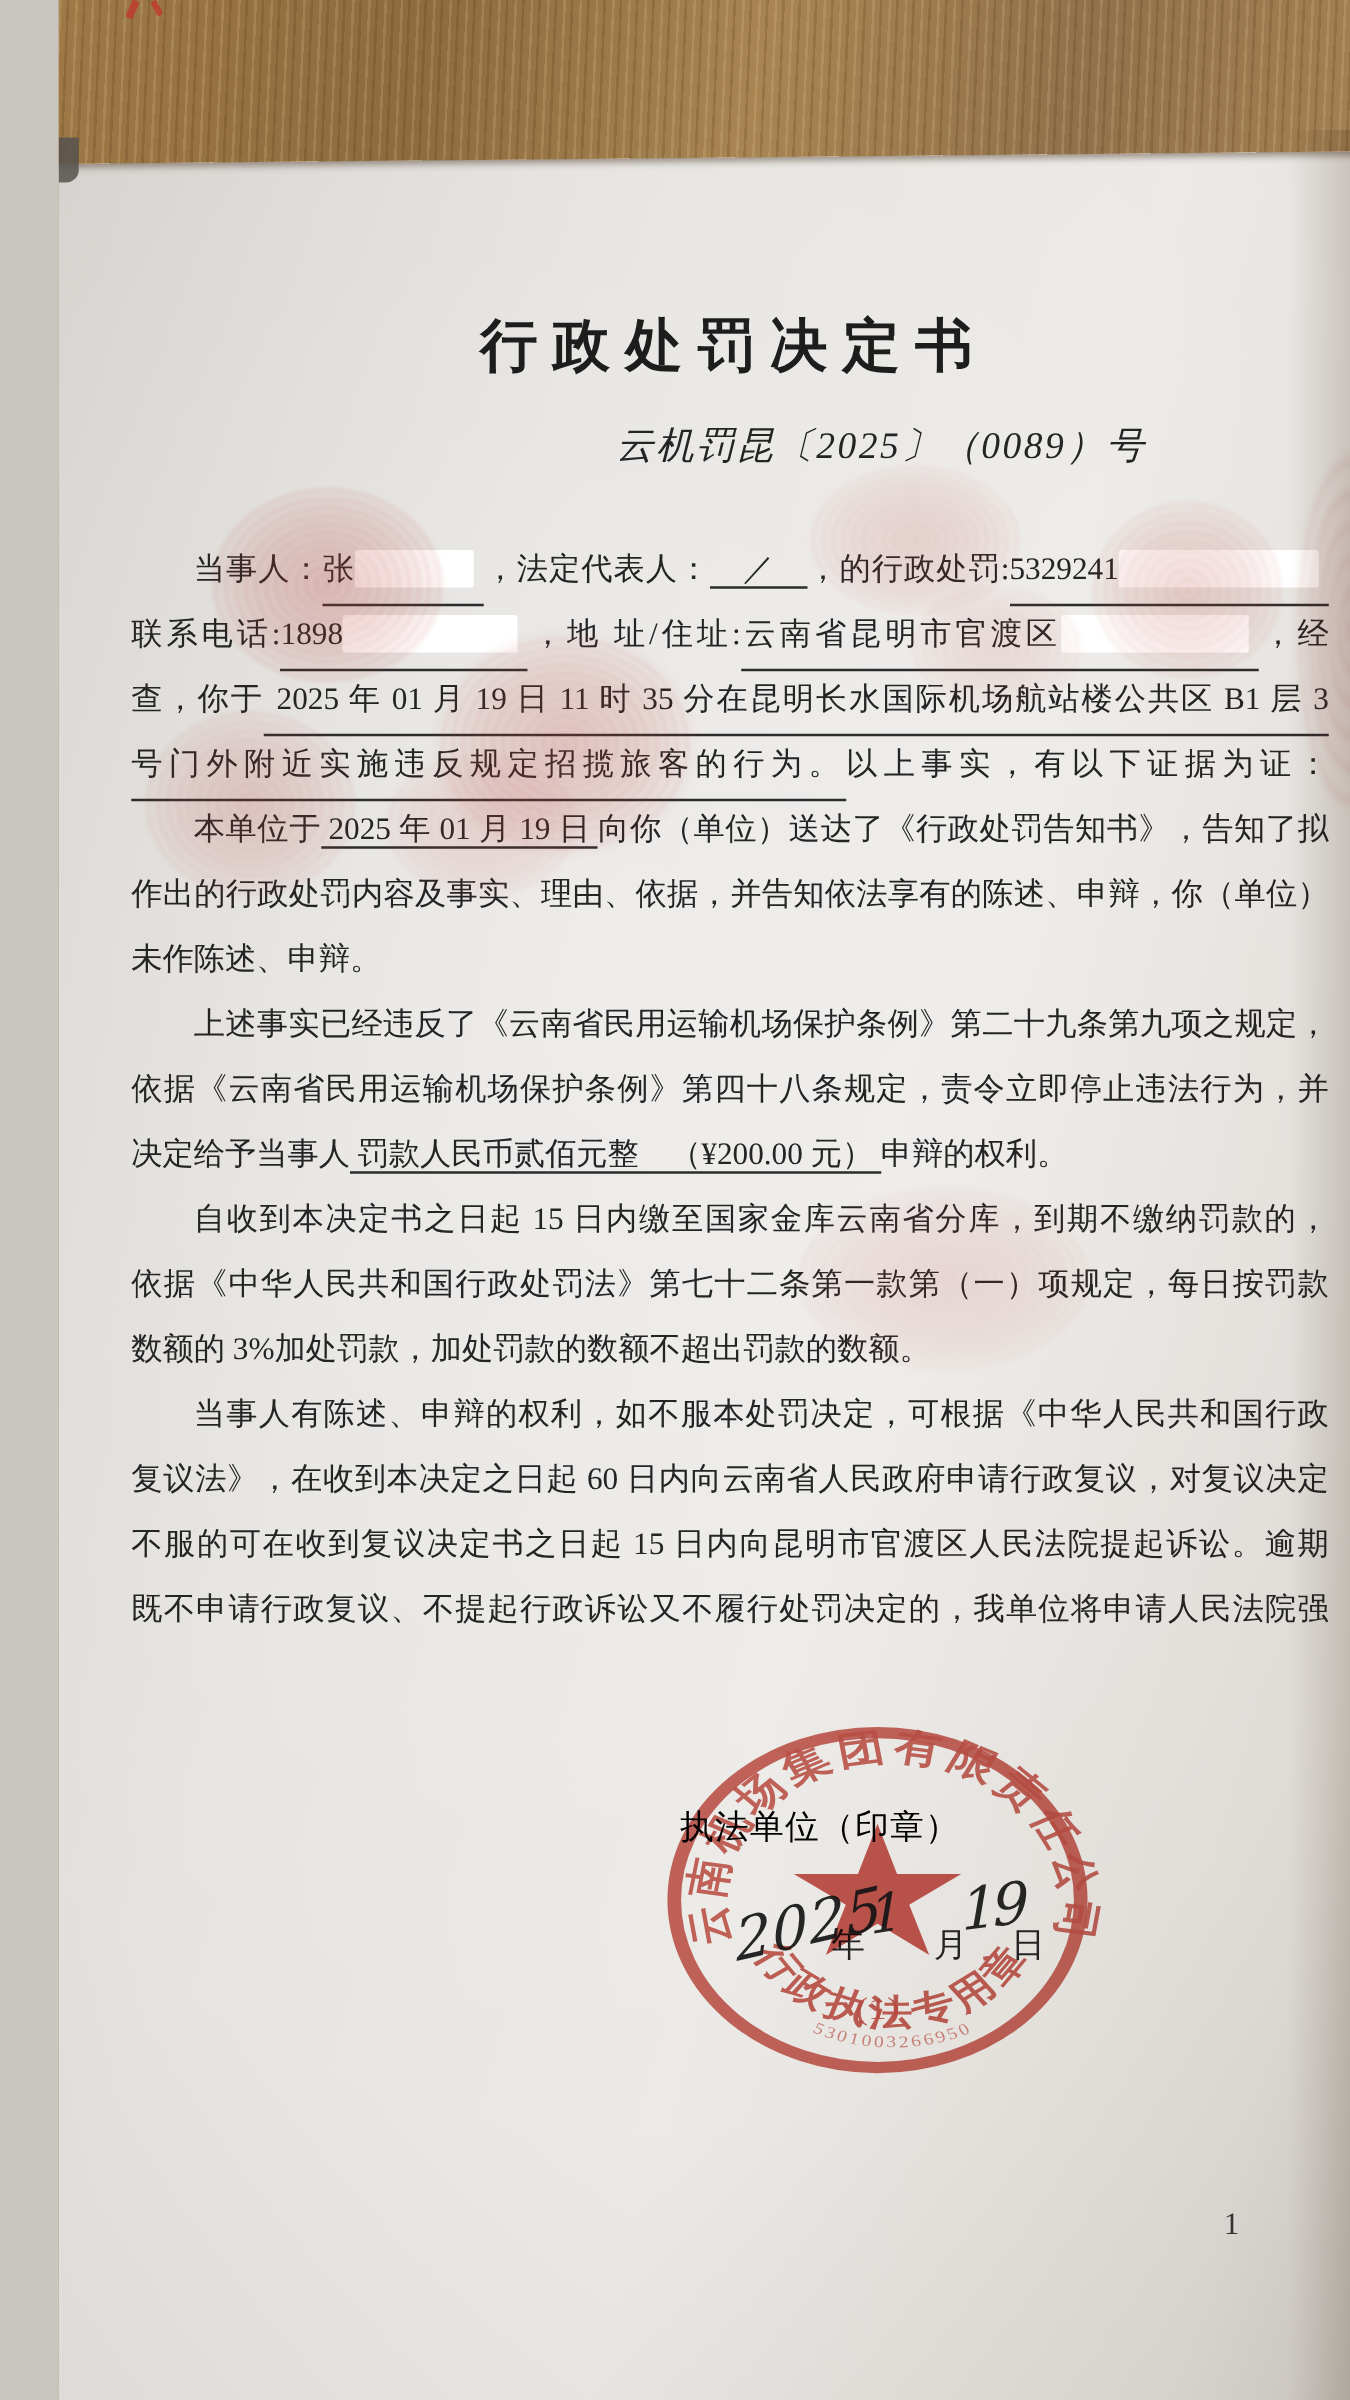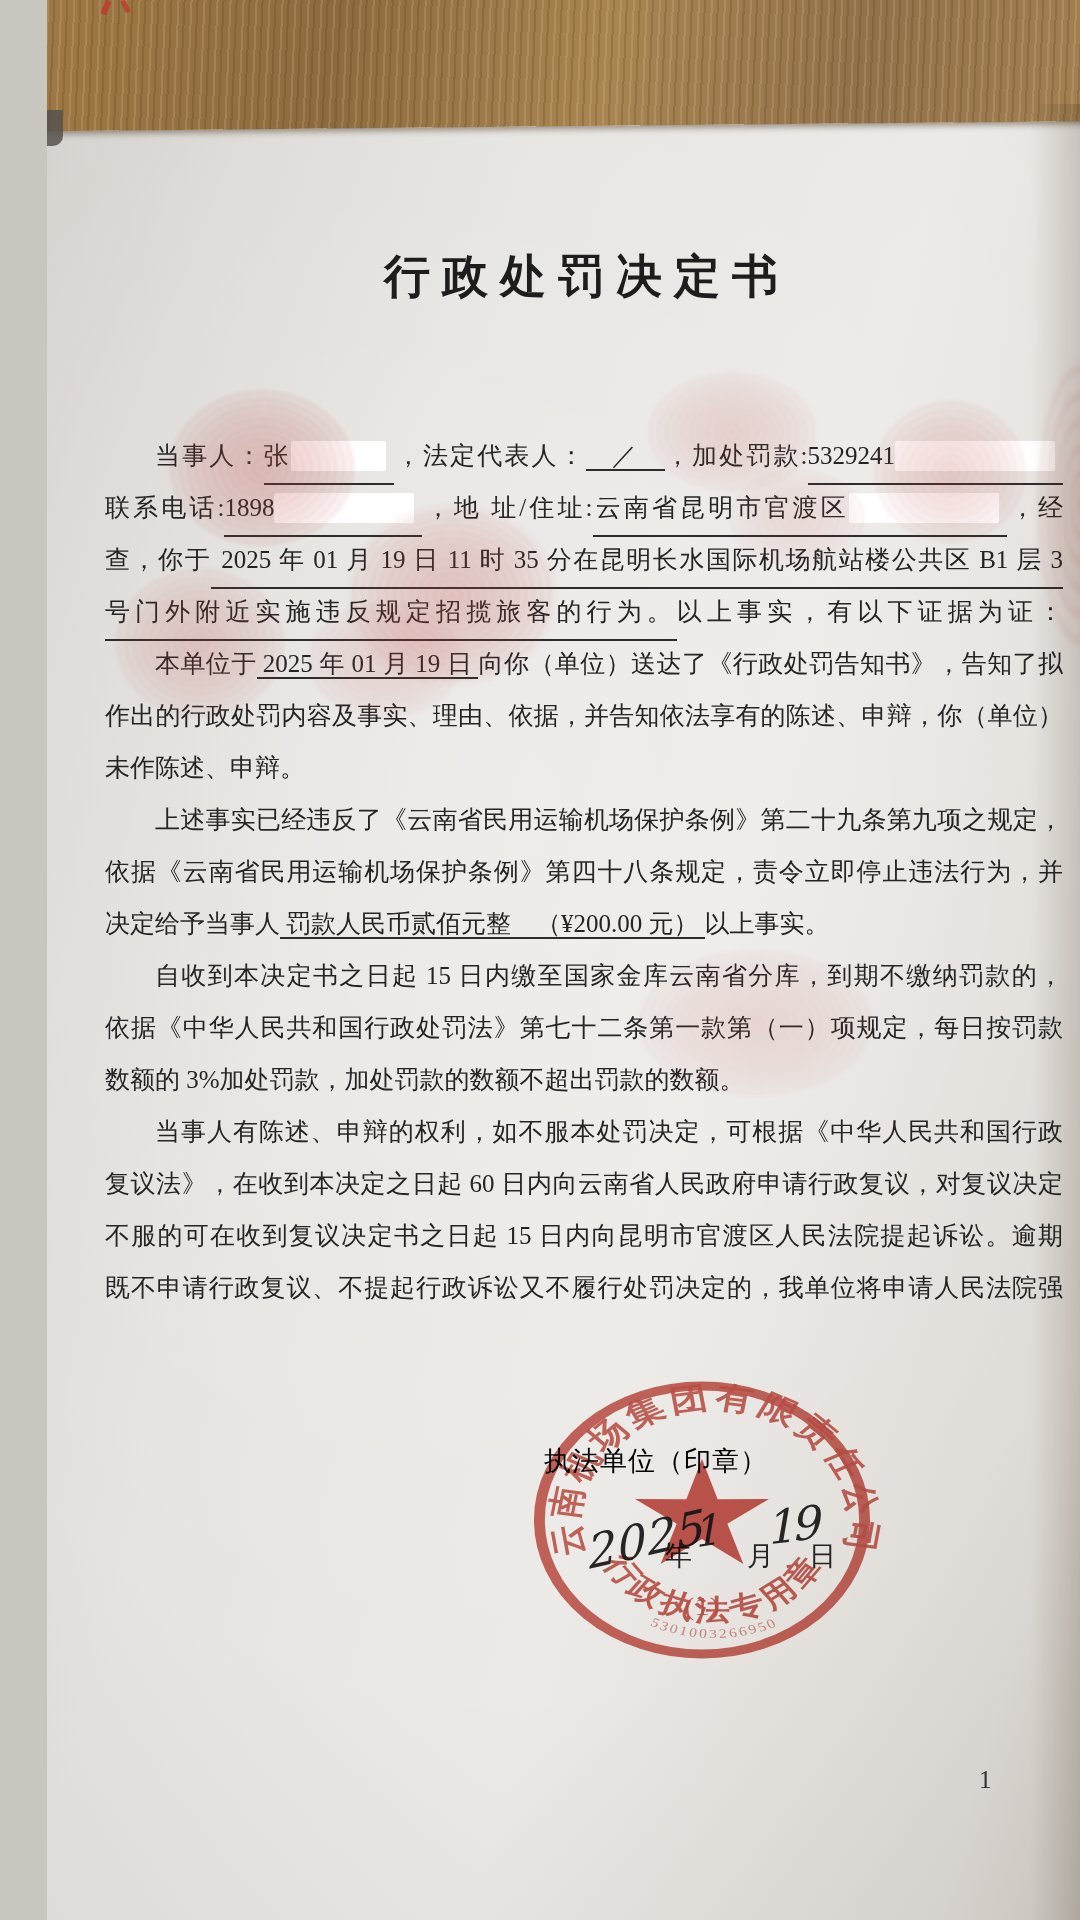--- a/index.html
+++ b/index.html
@@ -78,32 +78,33 @@
   <div class="fp" style="left:600px;top:372px;width:170px;height:120px;opacity:.55;"></div>
   <div class="fp" style="left:828px;top:402px;width:150px;height:140px;opacity:.7;"></div>
   <div class="fp" style="left:300px;top:505px;width:210px;height:180px;opacity:.85;"></div>
   <div class="fp" style="left:68px;top:568px;width:170px;height:150px;opacity:.7;"></div>
   <div class="fp" style="left:258px;top:600px;width:160px;height:120px;opacity:.5;"></div>
   <div class="fp" style="left:680px;top:468px;width:140px;height:100px;opacity:.4;"></div>
   <div class="fp" style="left:588px;top:948px;width:240px;height:150px;opacity:.45;"></div>
   <div class="fp" style="left:988px;top:355px;width:92px;height:300px;opacity:.5;"></div>
 
   <div class="title">行政处罚决定书</div>
+  <div class="docnum">云机罚昆〔2025〕（0089）号</div>
 
   <div class="content">
-    <div class="line full indent"><span>当事人：</span><span class="blank pr8"><span>张</span><span class="redact" style="width:95px;"></span></span><span>，法定代表人：</span><span class="blank slashpad"><span>／</span></span><span>，加处罚款:</span><span class="blank pr8"><span>5329241</span><span class="redact" style="width:160px;"></span></span></div>
+    <div class="line full indent"><span>当事人：</span><span class="blank pr8"><span>张</span><span class="redact" style="width:95px;"></span></span><span>，法定代表人：</span><span class="blank slashpad"><span>／</span></span><span>，的行政处罚:</span><span class="blank pr8"><span>5329241</span><span class="redact" style="width:160px;"></span></span></div>
     <div class="line full"><span>联系电话:</span><span class="blank pr8"><span>1898</span><span class="redact" style="width:140px;"></span></span><span>，地 址/住址:</span><span class="blank pr8"><span>云南省昆明市官渡区</span><span class="redact" style="width:150px;"></span></span><span>，经</span></div>
     <div class="line full"><span>查，你于</span><span class="blank pl10"><span>2025 年 01 月 19 日 11 时 35 分在昆明长水国际机场航站楼公共区 B1 层 3</span></span></div>
     <div class="line full"><span class="blank"><span>号门外附近实施违反规定招揽旅客的行为。</span></span><span>以上事实，有以下证据为证：</span></div>
     <div class="line full indent"><span>本单位于</span><span class="blank px6"><span>2025 年 01 月 19 日</span></span><span>向你（单位）送达了《行政处罚告知书》，告知了拟</span></div>
     <div class="line full"><span>作出的行政处罚内容及事实、理由、依据，并告知依法享有的陈述、申辩，你（单位）</span></div>
     <div class="line"><span>未作陈述、申辩。</span></div>
     <div class="line full indent"><span>上述事实已经违反了《云南省民用运输机场保护条例》第二十九条第九项之规定，</span></div>
     <div class="line full"><span>依据《云南省民用运输机场保护条例》第四十八条规定，责令立即停止违法行为，并</span></div>
-    <div class="line"><span>决定给予当事人</span><span class="blank px6"><span>罚款人民币贰佰元整　（¥200.00 元）</span></span><span>以上事实。</span></div>
+    <div class="line"><span>决定给予当事人</span><span class="blank px6"><span>罚款人民币贰佰元整　（¥200.00 元）</span></span><span>申辩的权利。</span></div>
     <div class="line full indent"><span>自收到本决定书之日起 15 日内缴至国家金库云南省分库，到期不缴纳罚款的，</span></div>
     <div class="line full"><span>依据《中华人民共和国行政处罚法》第七十二条第一款第（一）项规定，每日按罚款</span></div>
     <div class="line"><span>数额的 3%加处罚款，加处罚款的数额不超出罚款的数额。</span></div>
     <div class="line full indent"><span>当事人有陈述、申辩的权利，如不服本处罚决定，可根据《中华人民共和国行政</span></div>
     <div class="line full"><span>复议法》，在收到本决定之日起 60 日内向云南省人民政府申请行政复议，对复议决定</span></div>
     <div class="line full"><span>不服的可在收到复议决定书之日起 15 日内向昆明市官渡区人民法院提起诉讼。逾期</span></div>
     <div class="line full"><span>既不申请行政复议、不提起行政诉讼又不履行处罚决定的，我单位将申请人民法院强</span></div>
   </div>
 
   <div class="sig-label">执法单位（印章）</div>

